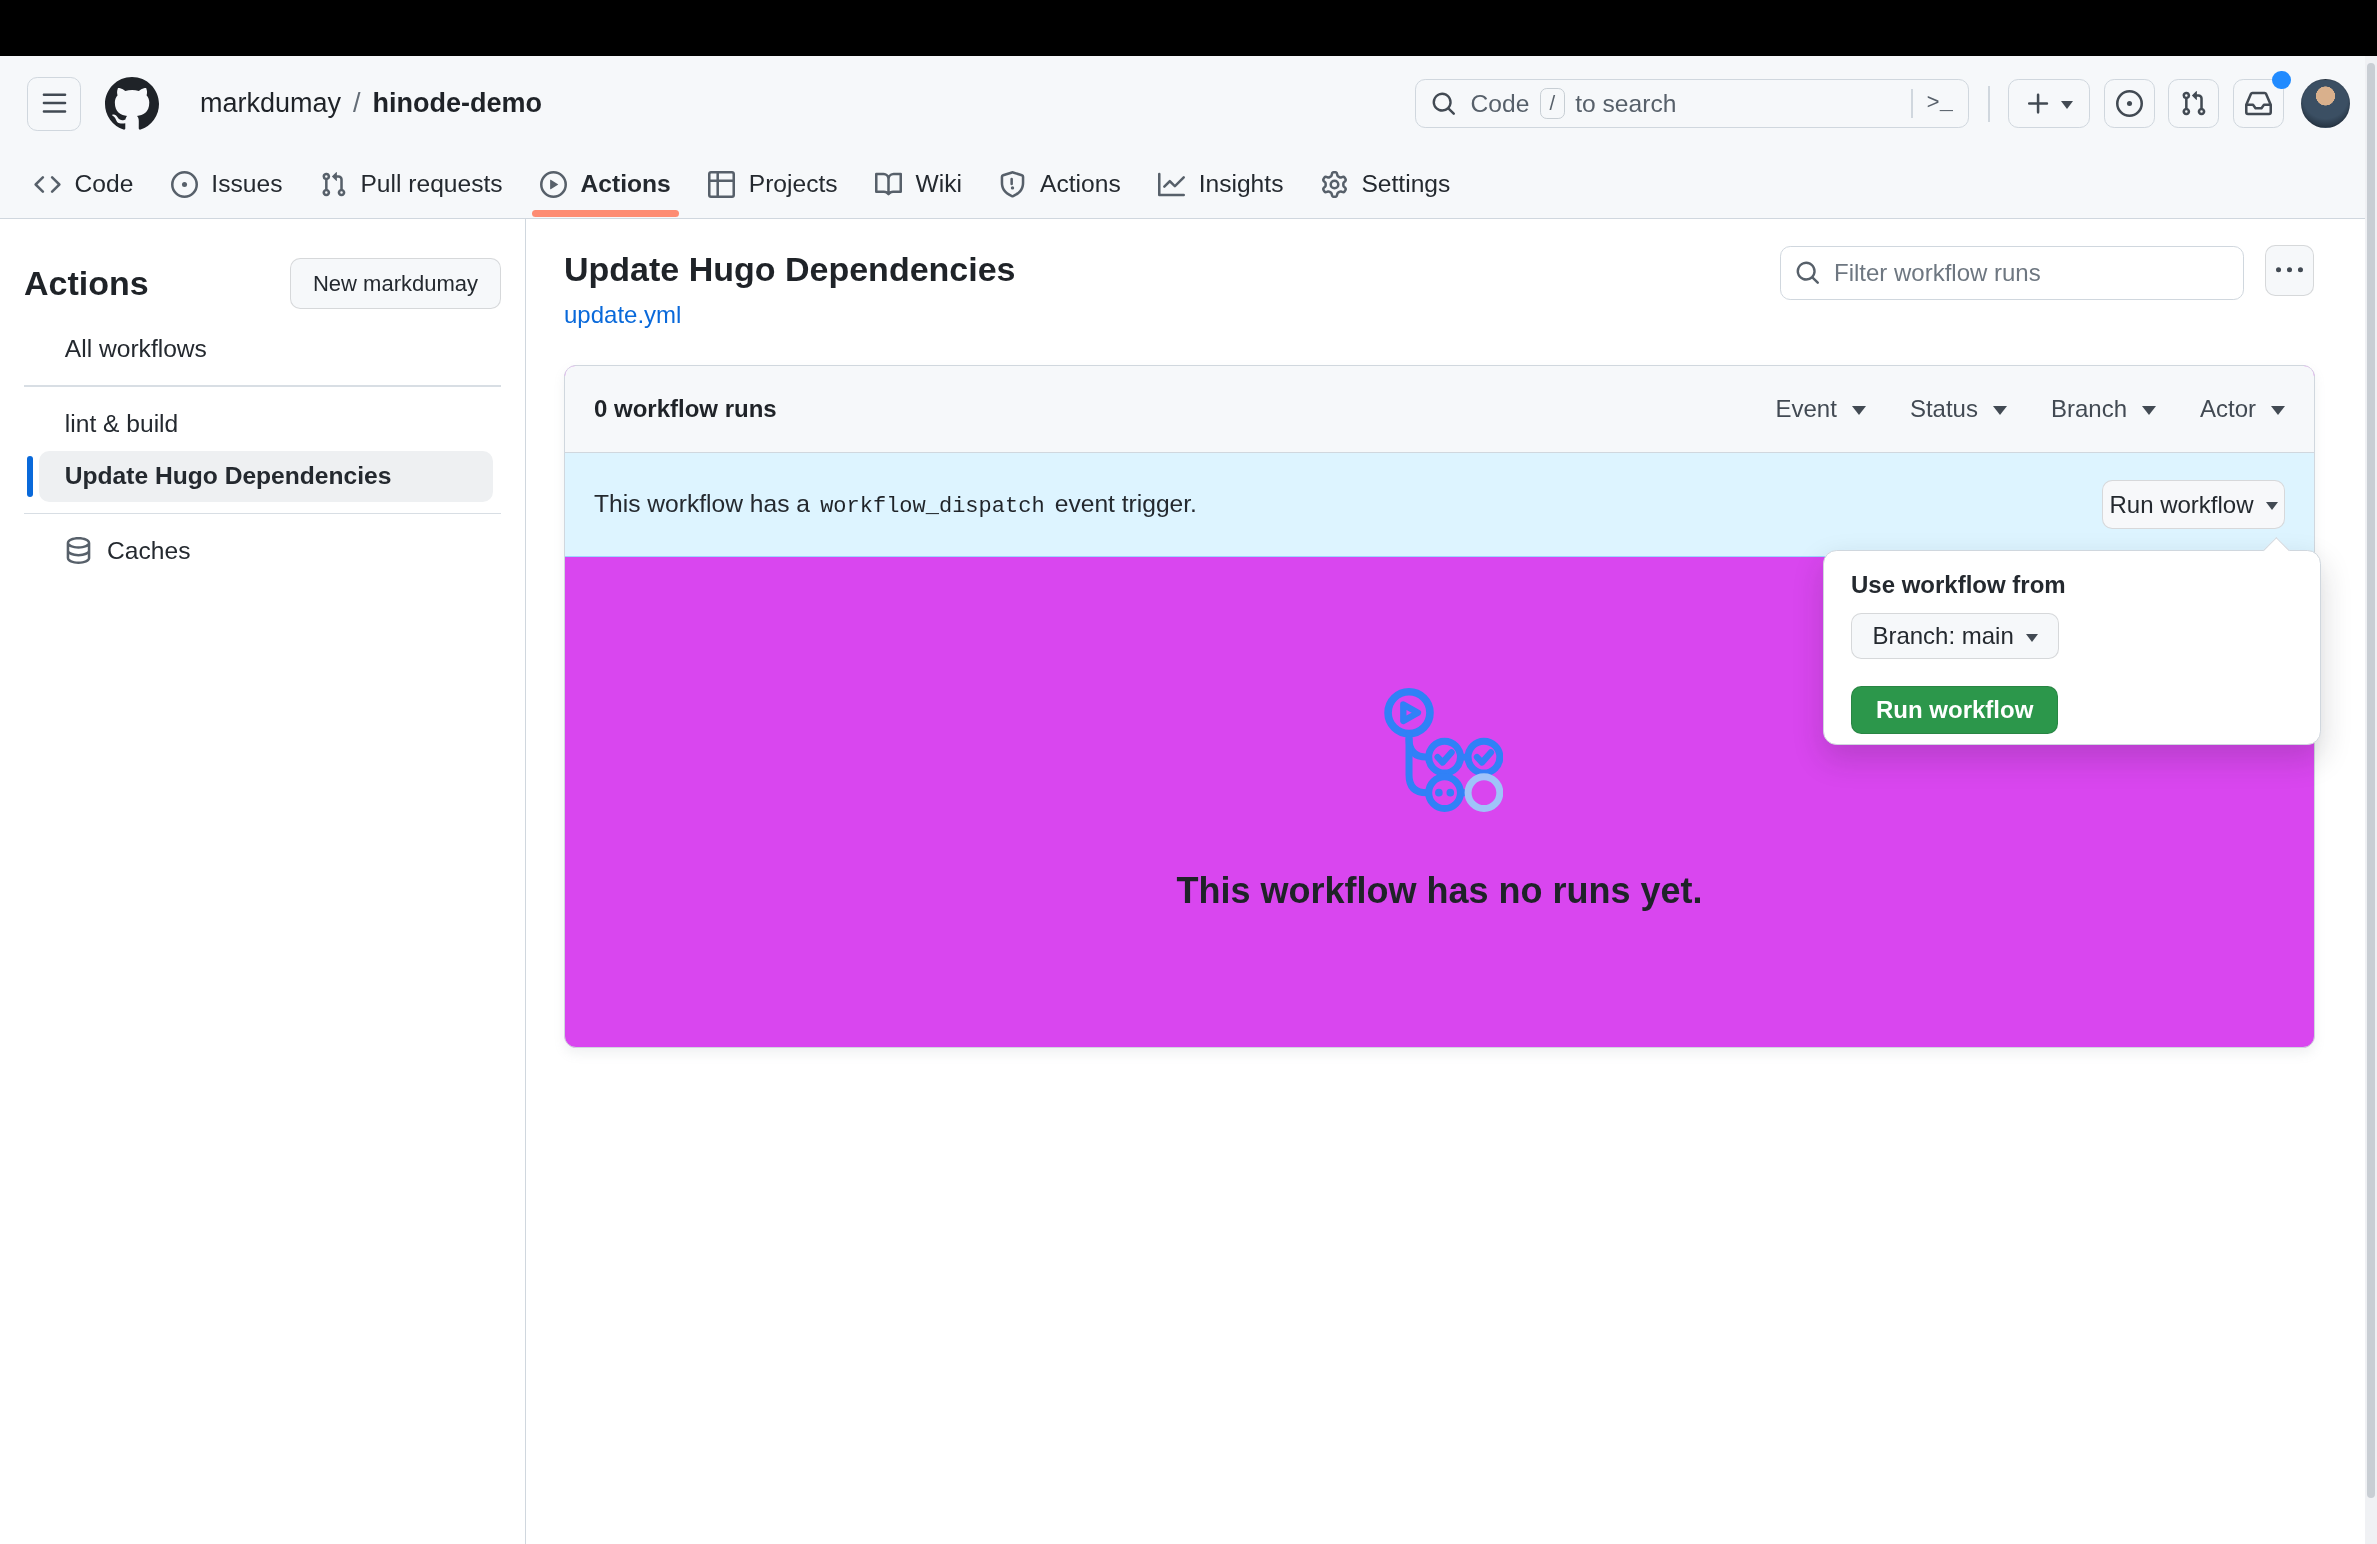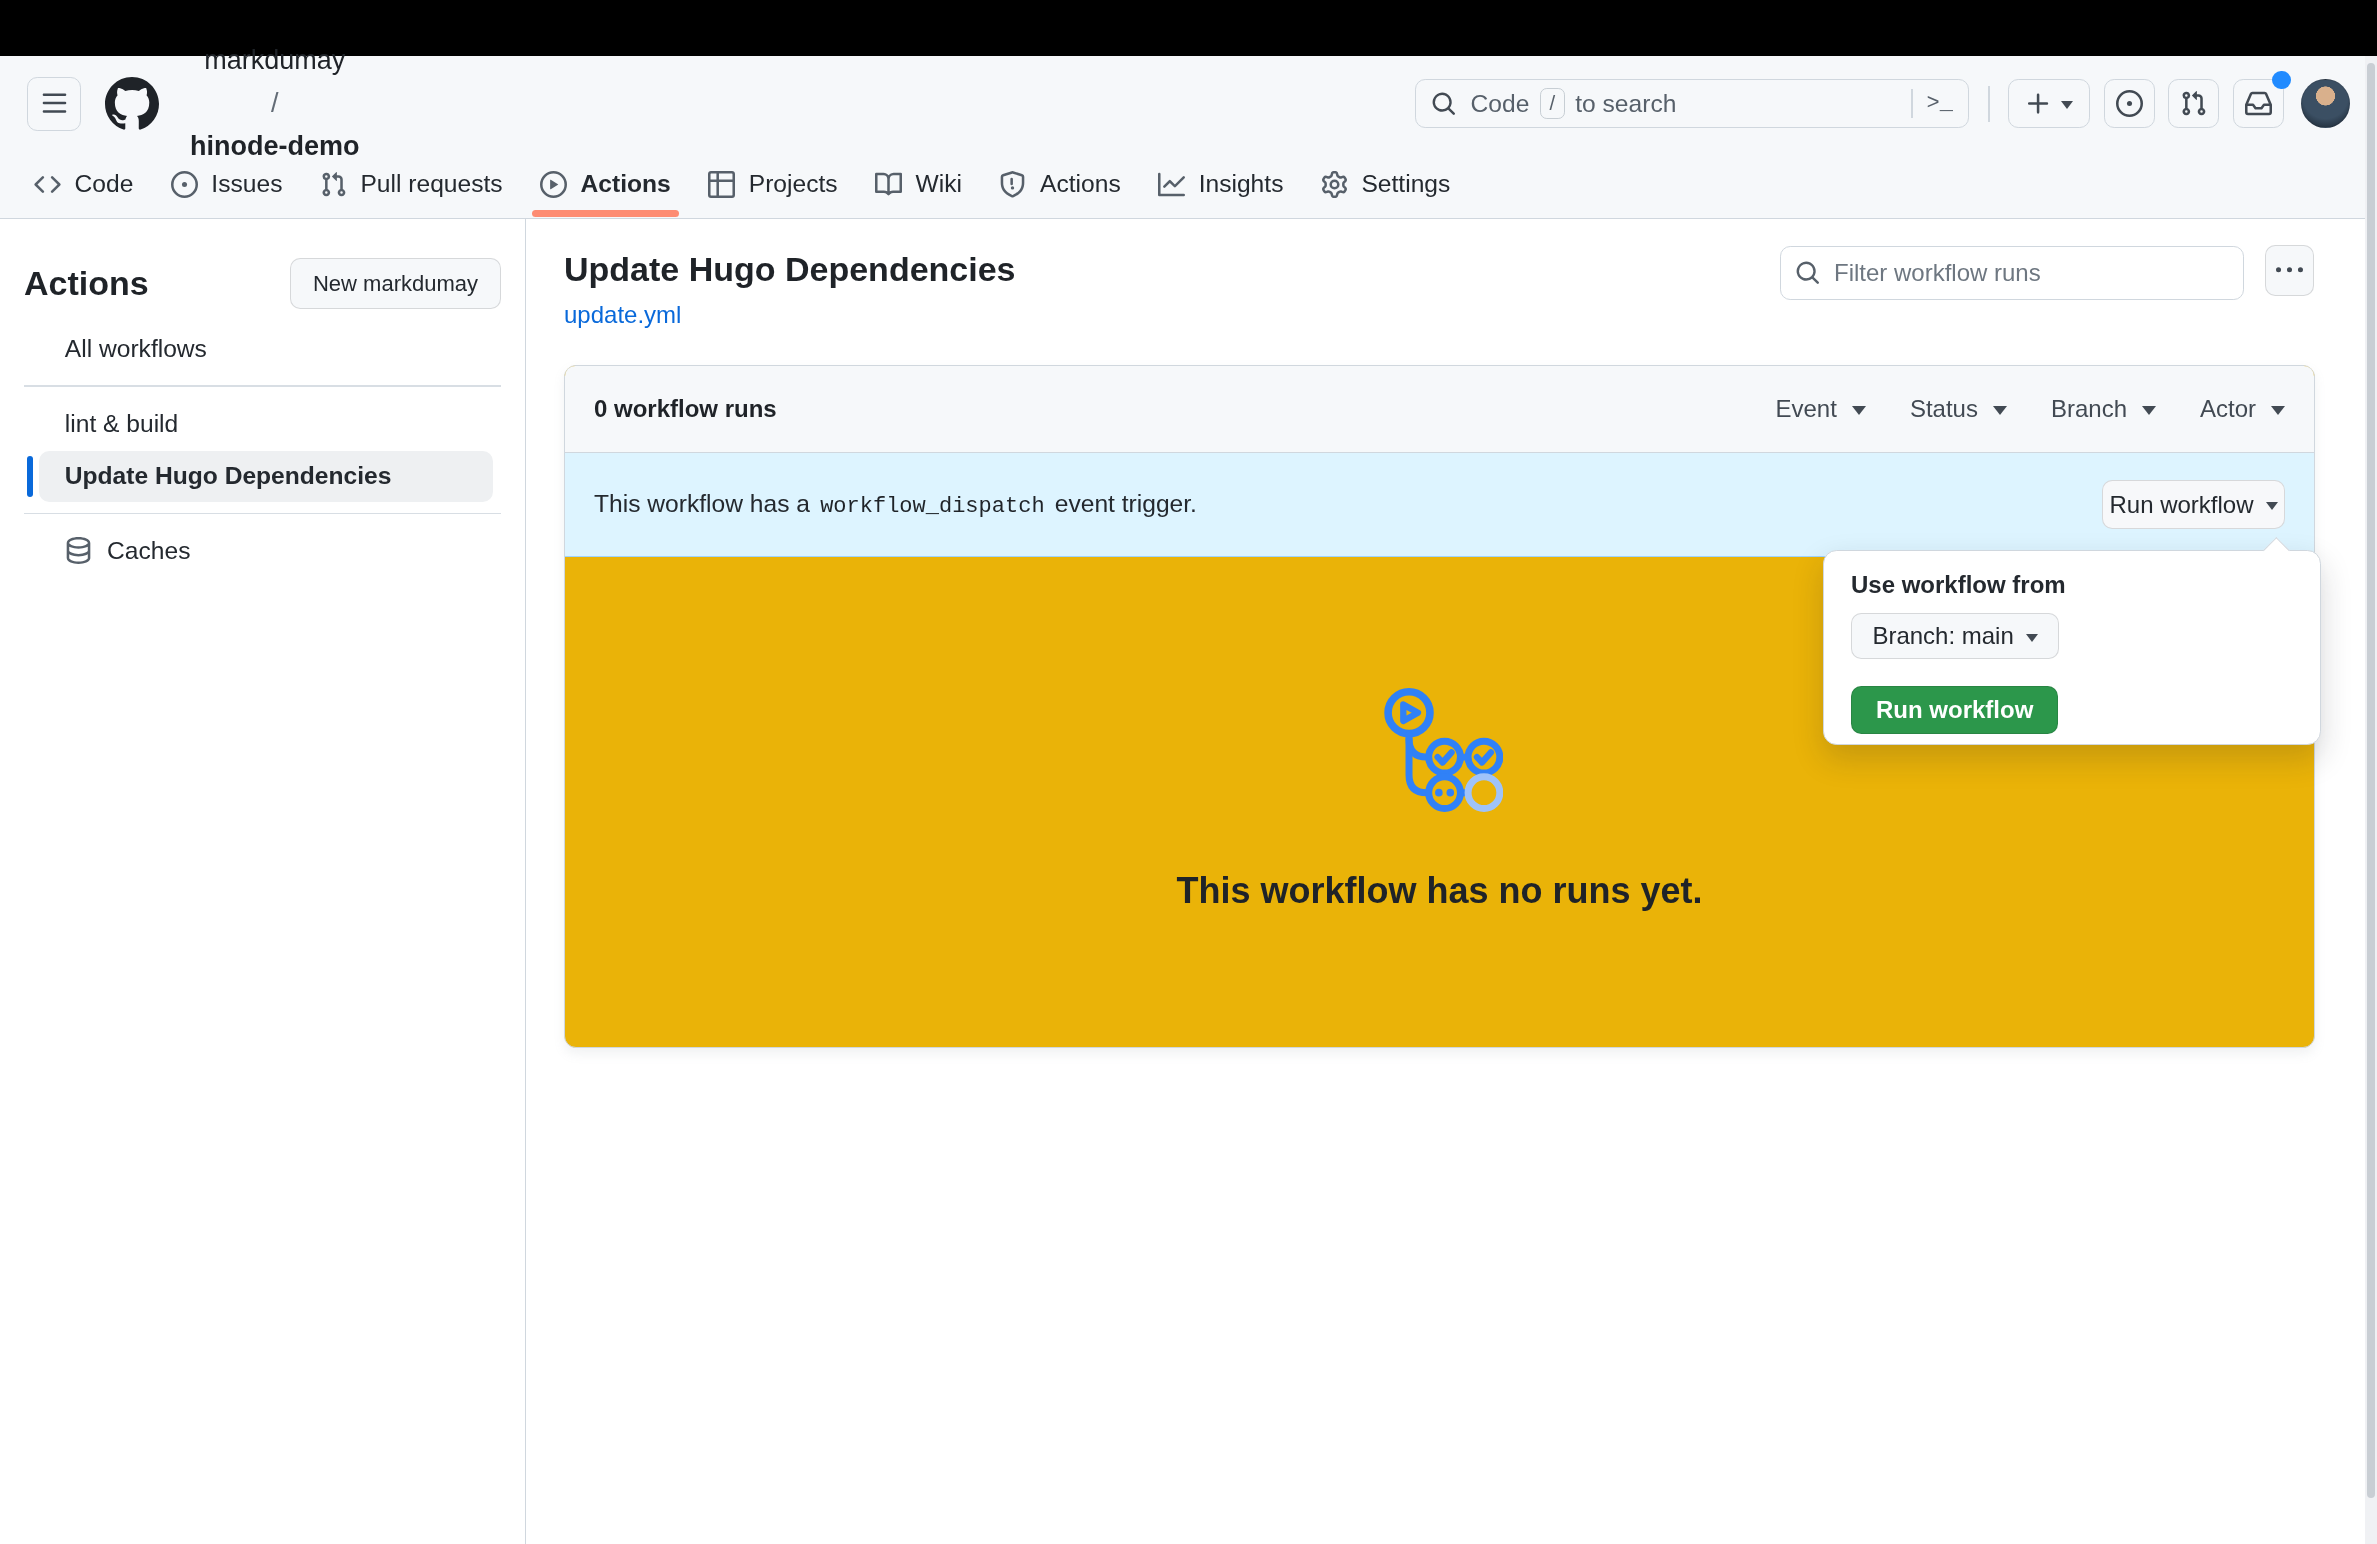--- a/index.html
+++ b/index.html
@@ -13,21 +13,21 @@
   
   .app-header { position:absolute; left:0; top:56px; width:2377px; height:163px;
     background:#f6f8fa; border-bottom:1.7px solid #d0d7de; }
   .header-row1 { position:absolute; left:0; top:0; right:0; height:95px;
     display:flex; align-items:center; padding:0 27px; }
   .icon { display:inline-flex; align-items:center; justify-content:center; color:#424a53; }
   .icon svg { display:block; }
   .hamburger-btn { width:54px; height:54px; border:1.7px solid #d0d7de; border-radius:10.2px;
     background:transparent; display:flex; align-items:center; justify-content:center; cursor:pointer; }
   .gh-logo { margin-left:24px; color:#1f2328; }
-  .breadcrumb { margin-left:31px; font-size:27px; display:flex; align-items:center; gap:12px; white-space:nowrap;flex-direction:column; }
+  .breadcrumb { margin-left:41px; font-size:27px; display:flex; align-items:center; gap:12px; white-space:nowrap; }
   .breadcrumb .owner { color:#1f2328; }
   .breadcrumb .sep { color:#636c76; font-weight:400; }
   .breadcrumb .repo { font-weight:700; }
   .header-spacer { flex:1; }
   .search-box { width:554px; height:49px; border:1.7px solid #d0d7de; border-radius:10.2px;
     background:#f6f8fa; display:flex; align-items:center; padding:0 15.3px; color:#57606a; cursor:text; }
   .search-box .ph { font-size:24.6px; margin-left:13.6px; }
   .slash-key { margin:0 10.2px; min-width:25.5px; height:31px; border:1.7px solid #c7ced4; border-radius:6.8px;
     display:inline-flex; align-items:center; justify-content:center; font-size:20.4px; padding:0 5.1px; }
   .search-right { margin-left:auto; display:flex; align-items:center; }
@@ -82,21 +82,21 @@
   .filter-input-wrap { position:absolute; left:1254px; top:27px; width:464px; height:54px; }
   .filter-input { width:100%; height:100%; border:1.7px solid #d0d7de; border-radius:10.2px; background:#fff;
     padding:0 17px 0 53px; font-size:24px; color:#1f2328; outline:none;
     font-family:"Liberation Sans","DejaVu Sans",sans-serif; }
   .filter-input::placeholder { color:#6e7781; }
   .filter-search-icon { position:absolute; left:15.3px; top:13.6px; color:#57606a; }
   .kebab-btn { position:absolute; left:1739px; top:26px; width:49px; height:51px; }
 
   
   .panel { position:absolute; left:38px; top:146px; width:1751px; height:683px;
-    border:1.7px solid #d0d7de; border-radius:12px; background:#eab308;
+    border:1.7px solid #d0d7de; border-radius:12px; background:#d946ef;
     box-shadow:0 5.1px 10.2px rgba(140,149,159,.12); }
   .panel-header { height:87px; background:#f6f8fa; border-bottom:1.7px solid #d0d7de;
     border-radius:10.2px 10.2px 0 0; display:flex; align-items:center; padding:0 29px; }
   .runs-count { font-size:24px; font-weight:700; color:#1f2328; }
   .panel-filters { margin-left:auto; display:flex; align-items:center; gap:44px; }
   .pfilter { display:flex; align-items:center; gap:15px; font-size:24px; color:#424a53; cursor:pointer; }
   .tri-down { width:0; height:0; border-left:7.6px solid transparent; border-right:7.6px solid transparent;
     border-top:9.3px solid currentColor; display:inline-block; margin-top:3.4px; }
   .banner { height:104px; background:#ddf4ff; border-bottom:1.7px solid rgba(84,174,255,.45);
     display:flex; align-items:center; padding:12px 29px; }

